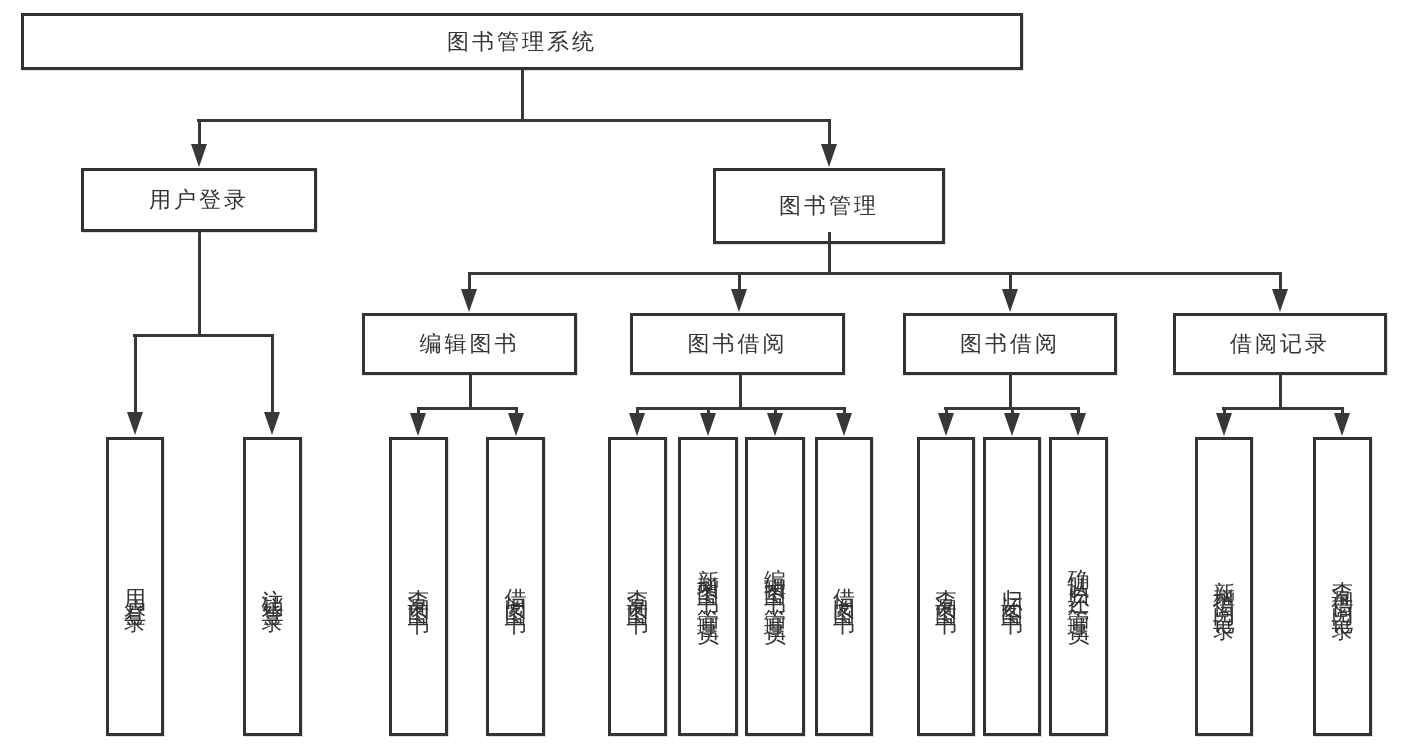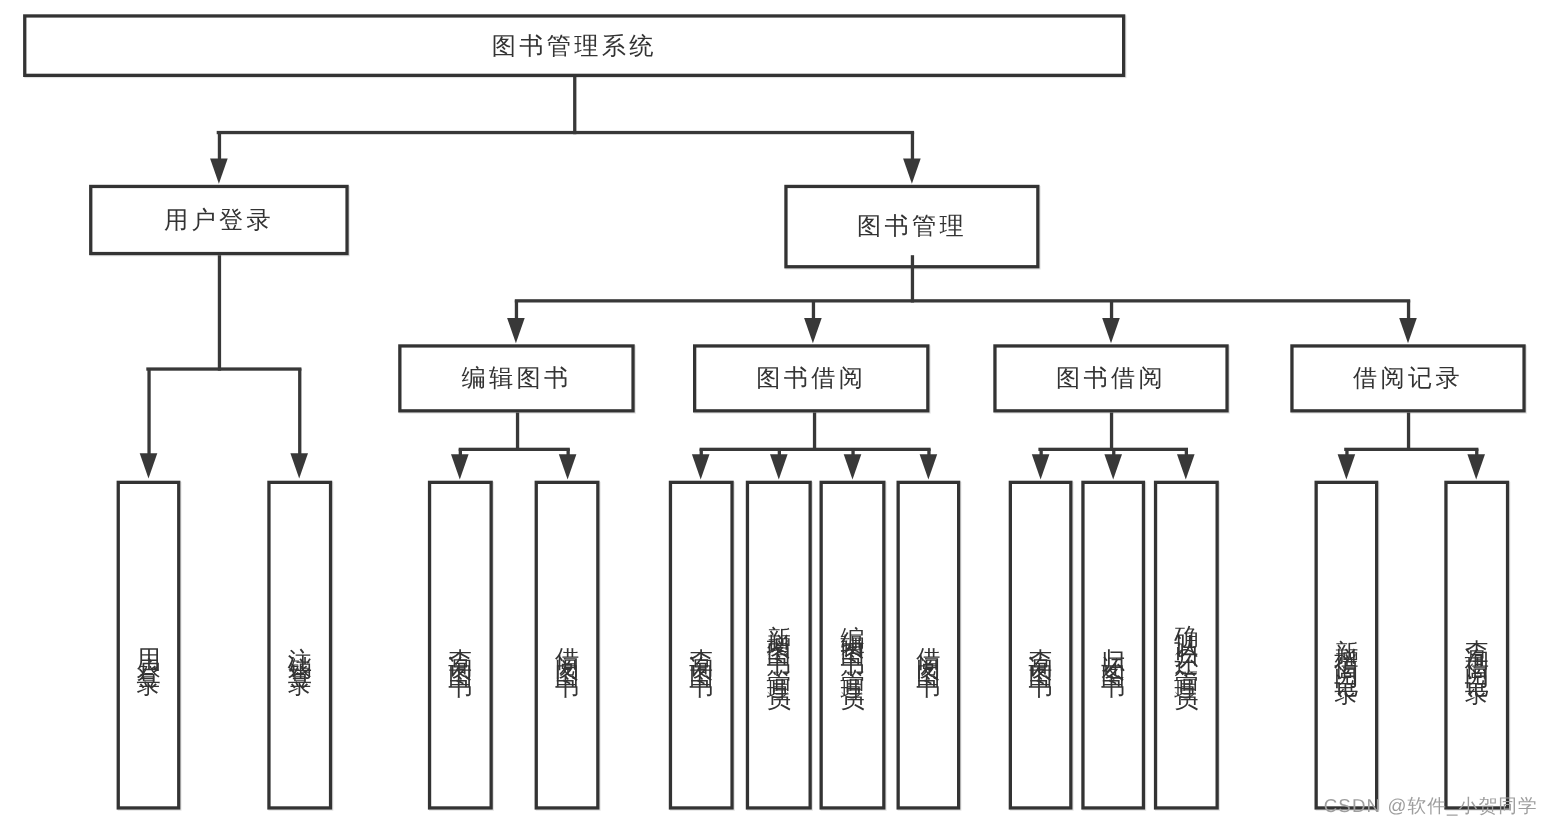--- a/index.html
+++ b/index.html
@@ -120,21 +120,20 @@
   <div class="box" style="left:1049px; top:437px; width:59px; height:299px;">
     <span class="vlabel">确认归还（管理员）</span>
   </div>
   <div class="box" style="left:1195px; top:437px; width:58px; height:299px;">
     <span class="vlabel">新增借阅记录</span>
   </div>
   <div class="box" style="left:1313px; top:437px; width:59px; height:299px;">
     <span class="vlabel">查询借阅记录</span>
   </div>
 
-  <div class="watermark">CSDN @软件_小贺同学</div>
 
 <div class="vline" style="left: 520.5px; top: 70px; width: 3px; height: 52px;"></div>
     <div class="vline" style="left: 197.5px; top: 232px; width: 3px; height: 105px;"></div>
     <div class="vline" style="left: 827.5px; top: 232px; width: 3px; height: 43px;"></div>
     <div class="vline" style="left: 468.5px; top: 375px; width: 3px; height: 35px;"></div>
     <div class="vline" style="left: 738.5px; top: 375px; width: 3px; height: 35px;"></div>
     <div class="vline" style="left: 1008.5px; top: 375px; width: 3px; height: 35px;"></div>
     <div class="vline" style="left: 1278.5px; top: 375px; width: 3px; height: 35px;"></div>
     <div class="hline" style="left: 197px; top: 118.5px; width: 634px; height: 3px;"></div>
     <div class="hline" style="left: 468px; top: 271.5px; width: 814px; height: 3px;"></div>

